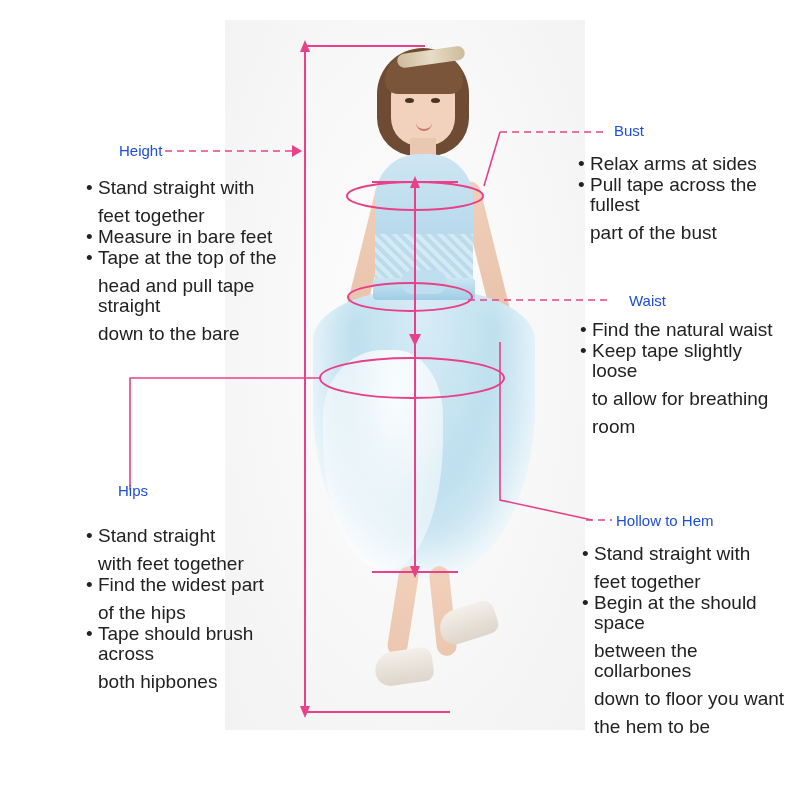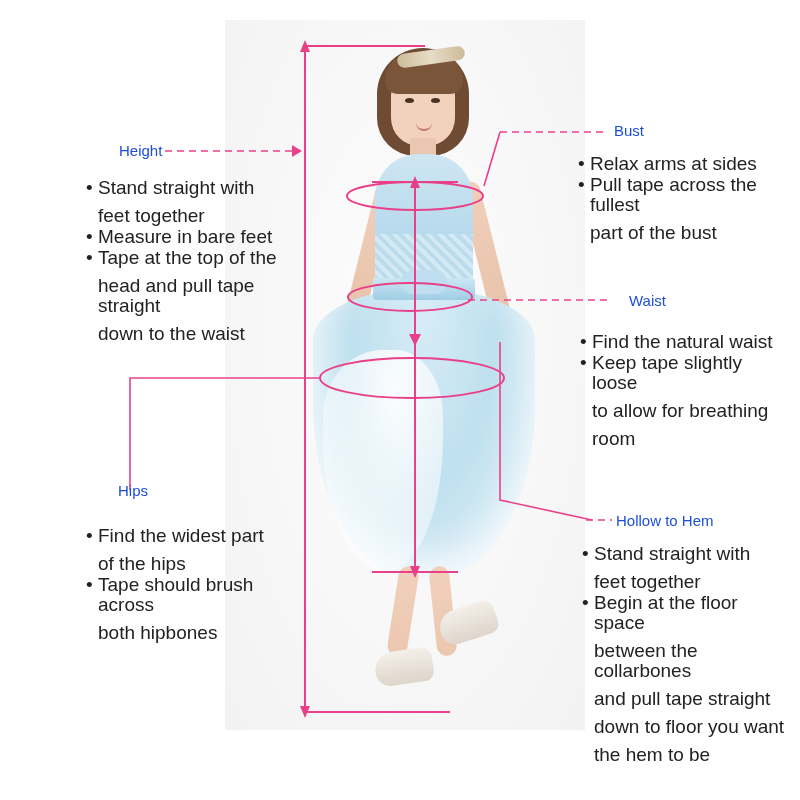--- a/index.html
+++ b/index.html
@@ -245,49 +245,50 @@
     <polygon points="415,346 421,334 409,334" fill="#e8418a"></polygon>
     <path d="M500,342 L500,500 L592,520" stroke="#e8418a" stroke-width="1.6" fill="none"></path>
     <path d="M586,520 L612,520" stroke="#e8418a" stroke-width="1.6" fill="none" stroke-dasharray="7 5"></path>
   </svg>
 
   <div class="lbl" style="left:108px; top:142px;margin-left:11px;">Height</div>
   <div class="notes" style="left:86px; top:178px; width:210px;">
     <ul>
       <li><span>Stand straight with</span><span class="cont">feet together</span></li>
       <li><span>Measure in bare feet</span></li>
-      <li><span>Tape at the top of the</span><span class="cont">head and pull tape straight</span><span class="cont">down to the waist</span></li>
+      <li><span>Tape at the top of the</span><span class="cont">head and pull tape straight</span><span class="cont">down to the bare</span></li>
     </ul>
   </div>
 
   <div class="lbl" style="left:614px; top:122px;">Bust</div>
   <div class="notes" style="left:578px; top:154px; width:200px;">
     <ul>
       <li><span>Relax arms at sides</span></li>
       <li><span>Pull tape across the fullest</span><span class="cont">part of the bust</span></li>
     </ul>
   </div>
 
   <div class="lbl" style="left:616px; top:292px;margin-left:13px;">Waist</div>
-  <div class="notes" style="left:580px; top:332px; width:200px;">
+  <div class="notes" style="left:580px; top:320px; width:200px;">
     <ul>
       <li><span>Find the natural waist</span></li>
       <li><span>Keep tape slightly loose</span><span class="cont">to allow for breathing</span><span class="cont">room</span></li>
     </ul>
   </div>
 
   <div class="lbl" style="left:118px; top:482px;">Hips</div>
   <div class="notes" style="left:86px; top:526px; width:220px;">
     <ul>
+      <li><span>Stand straight</span><span class="cont">with feet together</span></li>
       <li><span>Find the widest part</span><span class="cont">of the hips</span></li>
       <li><span>Tape should brush across</span><span class="cont">both hipbones</span></li>
     </ul>
   </div>
 
   <div class="lbl" style="left:616px; top:512px;">Hollow to Hem</div>
   <div class="notes" style="left:582px; top:544px; width:210px;">
     <ul>
       <li><span>Stand straight with</span><span class="cont">feet together</span></li>
-      <li><span>Begin at the floor space</span><span class="cont">between the collarbones</span><span class="cont">and pull tape straight</span><span class="cont">down to floor you want</span><span class="cont">the hem to be</span></li>
+      <li><span>Begin at the should space</span><span class="cont">between the collarbones</span><span class="cont">down to floor you want</span><span class="cont">the hem to be</span></li>
     </ul>
   </div>
 
 </div>
 
 </body></html>

